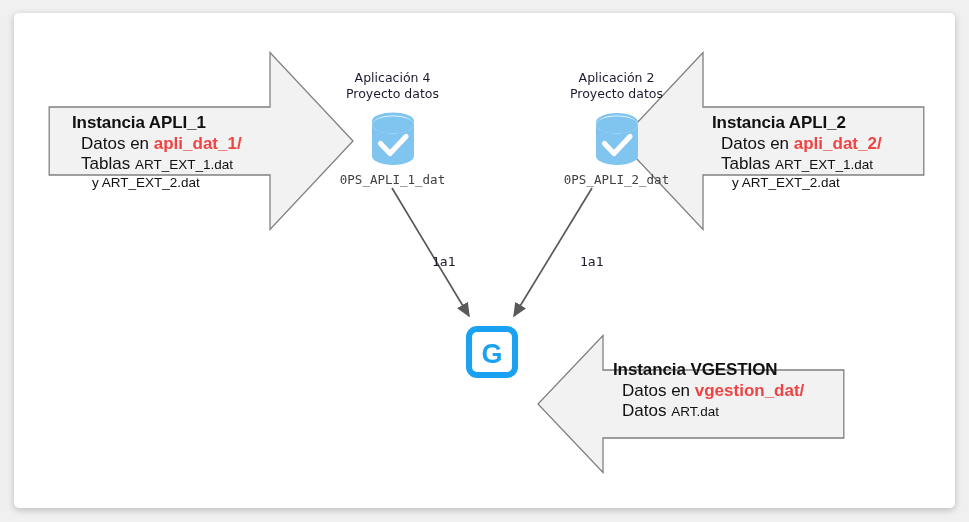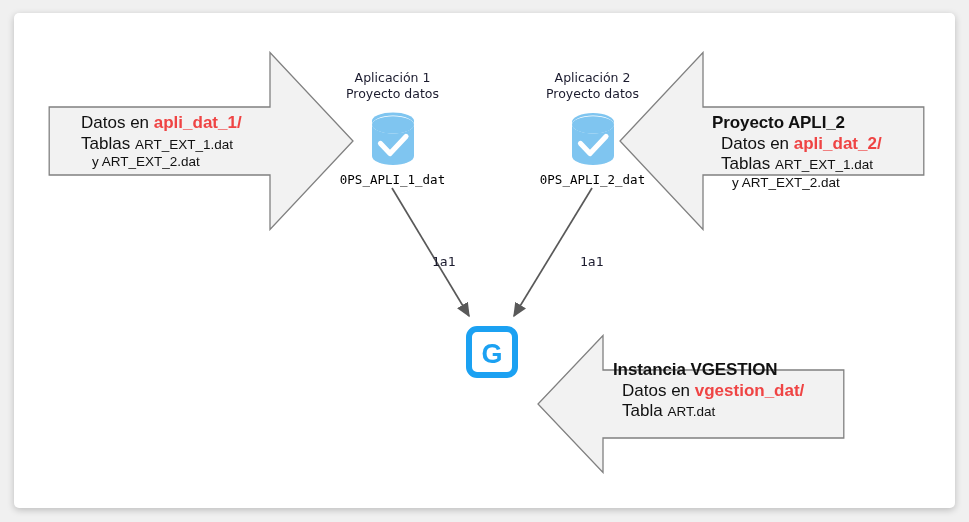--- a/index.html
+++ b/index.html
@@ -42,21 +42,21 @@
 
   
   .node{position:absolute;text-align:center;}
   .node-caption{
     font-family:"DejaVu Sans", sans-serif;
     font-size:12.5px;color:#1b1b2e;line-height:1.25;
     white-space:nowrap;
   }
   .node-label{
     font-family:"DejaVu Sans Mono", monospace;
-    font-size:12.5px;color:#000000;white-space:nowrap;
+    font-size:12.5px;color:#404040;white-space:nowrap;
   }
   .icon-wrap{display:flex;justify-content:center;align-items:center;}
 
   .edge-label{
     position:absolute;
     font-family:"DejaVu Sans Mono", monospace;
     font-size:13px;color:#1b1b2e;margin-left:42px;
   }
   .conn{position:absolute;left:0;top:0;width:941px;height:495px;pointer-events:none;}
 </style>
@@ -77,66 +77,67 @@
     </svg>
 
     <div class="edge-label" style="left:376px;top:241px;">1a1</div>
     <div class="edge-label" style="left:524px;top:241px;">1a1</div>
 
     <div class="arrow-box" style="left:34px;top:38px;width:310px;height:180px;">
       <svg class="arrow-svg" width="310" height="180" viewBox="0 0 310 180">
         <path d="M1.2,56 L222,56 L222,1.5 L305,90 L222,178.5 L222,124 L1.2,124 Z" fill="#F2F2F2" stroke="#808080" stroke-width="1.3" stroke-linejoin="miter"></path>
       </svg>
       <div class="arrow-text" style="left:24px;top:62px;">
+        <span class="ln t-title">Instancia APLI_1</span>
         <span class="ln t-sub indent1"><span>Datos en </span><span class="orange">apli_dat_1/</span></span>
         <span class="ln indent1"><span class="t-sub">Tablas </span><span class="t-mono-small">ART_EXT_1.dat</span></span>
         <span class="ln t-mono-small indent2">y ART_EXT_2.dat</span>
       </div>
     </div>
 
     <div class="arrow-box" style="left:601px;top:38px;width:310px;height:180px;">
       <svg class="arrow-svg" width="310" height="180" viewBox="0 0 310 180">
         <path d="M308.8,56 L88,56 L88,1.5 L5,90 L88,178.5 L88,124 L308.8,124 Z" fill="#F2F2F2" stroke="#808080" stroke-width="1.3" stroke-linejoin="miter"></path>
       </svg>
       <div class="arrow-text" style="left:97px;top:62px;">
-        <span class="ln t-title">Proyecto APLI_2</span>
+        <span class="ln t-title">Instancia APLI_2</span>
         <span class="ln t-sub indent1"><span>Datos en </span><span class="orange">apli_dat_2/</span></span>
         <span class="ln indent1"><span class="t-sub">Tablas </span><span class="t-mono-small">ART_EXT_1.dat</span></span>
         <span class="ln t-mono-small indent2">y ART_EXT_2.dat</span>
       </div>
     </div>
 
     <div class="arrow-box" style="left:521px;top:321px;width:310px;height:140px;">
       <svg class="arrow-svg" width="310" height="140" viewBox="0 0 310 140">
         <path d="M308.8,36 L68,36 L68,1.5 L3,70 L68,138.5 L68,104 L308.8,104 Z" fill="#F2F2F2" stroke="#808080" stroke-width="1.3" stroke-linejoin="miter"></path>
       </svg>
       <div class="arrow-text" style="left:78px;top:26px;">
         <span class="ln t-title">Instancia VGESTION</span>
         <span class="ln t-sub indent1"><span>Datos en </span><span class="orange">vgestion_dat/</span></span>
-        <span class="ln indent1"><span class="t-sub">Tabla </span><span class="t-mono-small">ART.dat</span></span>
+        <span class="ln indent1"><span class="t-sub">Datos </span><span class="t-mono-small">ART.dat</span></span>
       </div>
     </div>
 
     <div class="node" style="left:301px;top:57px;width:155px;">
-      <div class="node-caption">Aplicación 1</div>
+      <div class="node-caption">Aplicación 4</div>
       <div class="node-caption">Proyecto datos</div>
       <div class="icon-wrap" style="height:66px;margin-top:5px;">
         <svg width="50" height="58" viewBox="0 0 50 58">
           <path d="M4,12 L4,46 A21,9 0 0 0 46,46 L46,12 Z" fill="#7FC5F0"></path>
           <ellipse cx="25" cy="12" rx="21" ry="9" fill="#7FC5F0"></ellipse>
           <ellipse cx="25" cy="11" rx="21" ry="8.4" fill="#7FC5F0"></ellipse>
           <path d="M4,14.5 A21,9 0 0 0 46,14.5 A21,9 0 0 0 4,14.5 Z" fill="#ffffff"></path>
           <ellipse cx="25" cy="14.8" rx="21" ry="8.6" fill="#7FC5F0"></ellipse>
           <path d="M12.5,33.5 L22,43.5 L38,26.5" fill="none" stroke="#ffffff" stroke-width="5.2" stroke-linecap="round" stroke-linejoin="round"></path>
         </svg>
       </div>
       <div class="node-label">0PS_APLI_1_dat</div>
     </div>
 
-    <div class="node" style="left:501px;top:57px;width:155px;">
+    <div class="node" style="left:525px;top:57px;width:155px;">
       <div class="node-caption">Aplicación 2</div>
       <div class="node-caption">Proyecto datos</div>
       <div class="icon-wrap" style="height:66px;margin-top:5px;">
         <svg width="50" height="58" viewBox="0 0 50 58">
           <path d="M4,12 L4,46 A21,9 0 0 0 46,46 L46,12 Z" fill="#7FC5F0"></path>
           <ellipse cx="25" cy="12" rx="21" ry="9" fill="#7FC5F0"></ellipse>
           <path d="M4,14.5 A21,9 0 0 0 46,14.5 A21,9 0 0 0 4,14.5 Z" fill="#ffffff"></path>
           <ellipse cx="25" cy="14.8" rx="21" ry="8.6" fill="#7FC5F0"></ellipse>
           <path d="M12.5,33.5 L22,43.5 L38,26.5" fill="none" stroke="#ffffff" stroke-width="5.2" stroke-linecap="round" stroke-linejoin="round"></path>
         </svg>

